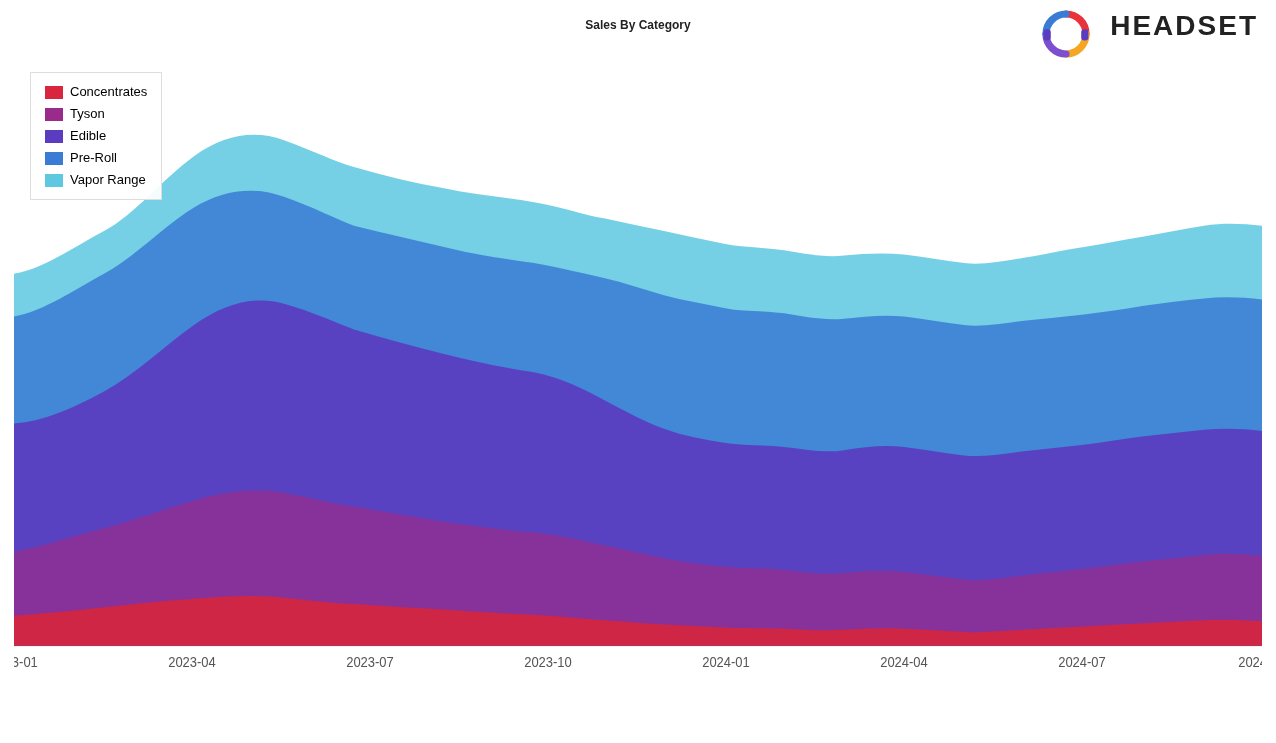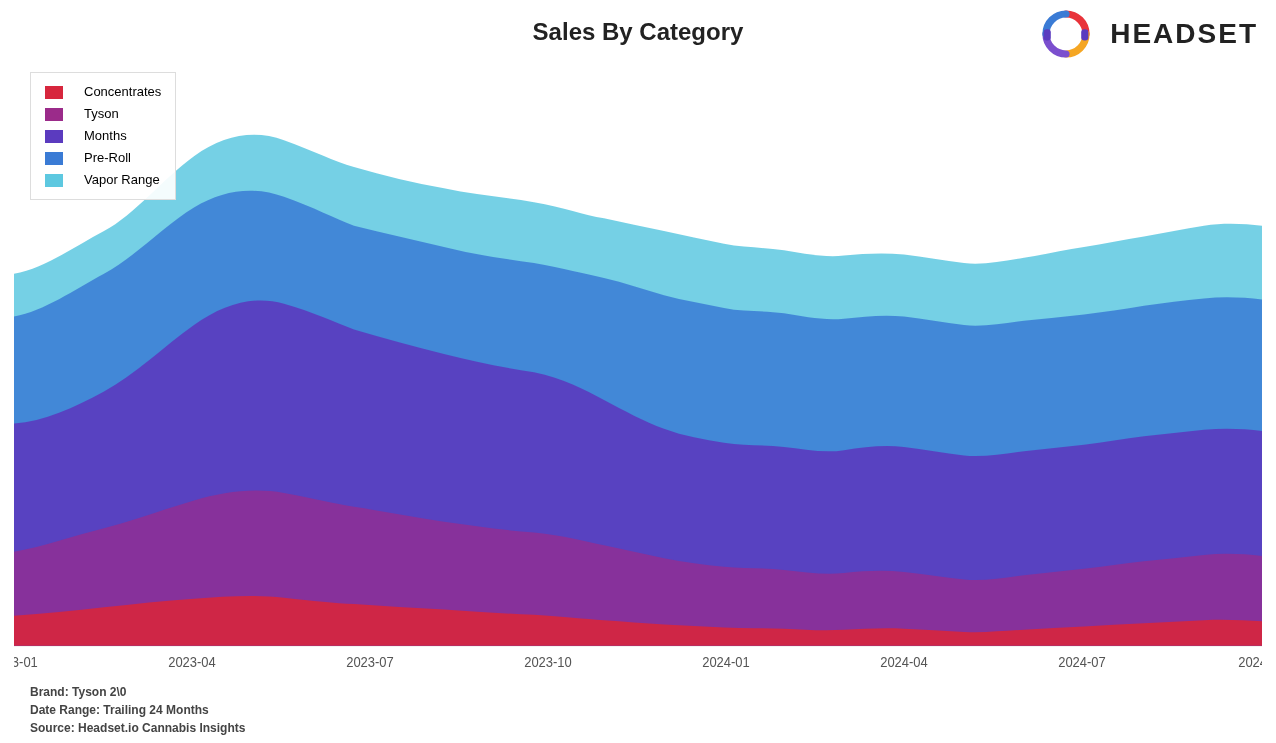--- a/index.html
+++ b/index.html
@@ -12,32 +12,31 @@
       position: relative;
     }
     .chart-container {
       width: 1276px;
       height: 743px;
       position: relative;
       background: #fff;
     }
     .chart-title {
       text-align: center;
-      font-size: 24px;
+      font-size: 12px;
       font-weight: bold;
       padding-top: 18px;
       padding-bottom: 8px;
       color: #222;
     }
     .headset-logo {
       position: absolute;
       top: 10px;
       right: 18px;
       display: flex;
-      align-items: center;
       gap: 20px;
     }
     .headset-logo-icon {
       width: 48px;
       height: 48px;
     }
     .headset-logo-text {
       font-size: 28px;
       font-weight: 900;
       letter-spacing: 2px;
@@ -50,21 +49,21 @@
       left: 30px;
       background: rgba(255,255,255,0.92);
       border: 1px solid #ddd;
       padding: 8px 14px;
       font-size: 13px;
       line-height: 1.7;
     }
     .legend-item {
       display: flex;
       align-items: center;
-      gap: 21px;
+      gap: 7px;
     }
     .legend-swatch {
       width: 18px;
       height: 13px;
       display: inline-block;
       flex-shrink: 0;
     }
     .svg-area {
       position: absolute;
       left: 14px;
@@ -238,40 +237,26 @@
     <div class="legend-item">
       <span class="legend-swatch" style="background:#d7263d;"></span>
       <span>Concentrates</span>
     </div>
     <div class="legend-item">
       <span class="legend-swatch" style="background:#9b2b8a;"></span>
       <span>Tyson</span>
     </div>
     <div class="legend-item">
       <span class="legend-swatch" style="background:#5b3bbf;"></span>
-      <span>Months</span>
+      <span>Edible</span>
     </div>
     <div class="legend-item">
       <span class="legend-swatch" style="background:#3a7bd5;"></span>
       <span>Pre-Roll</span>
     </div>
     <div class="legend-item">
       <span class="legend-swatch" style="background:#5dc8e0;"></span>
       <span>Vapor Range</span>
     </div>
   </div>
 
-  <div class="footer">
-    <div>
-      <span style="font-weight:bold;">Brand:</span>
-      <span>Tyson 2\0</span>
-    </div>
-    <div>
-      <span style="font-weight:bold;">Date Range:</span>
-      <span>Trailing 24 Months</span>
-    </div>
-    <div>
-      <span style="font-weight:bold;">Source:</span>
-      <span>Headset.io Cannabis Insights</span>
-    </div>
-  </div>
 
 </div>
 
 </body></html>

